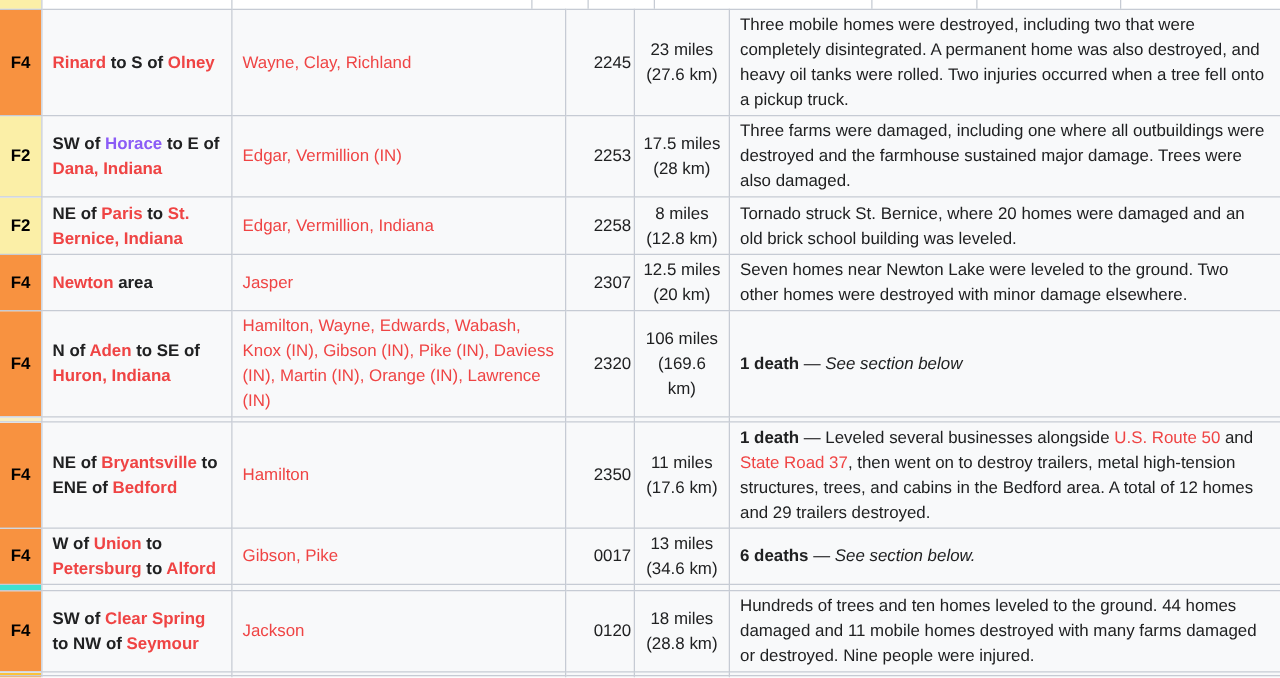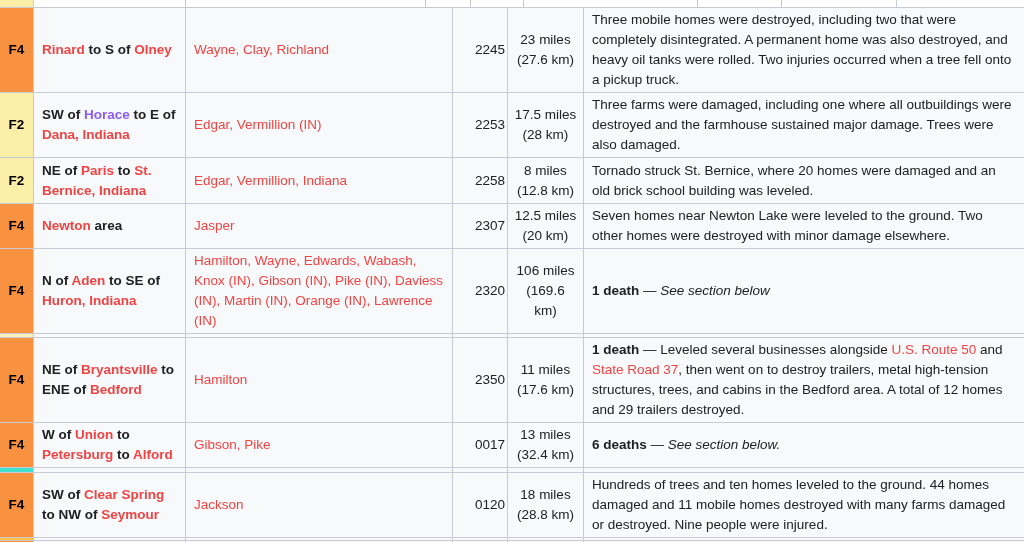--- a/index.html
+++ b/index.html
@@ -109,21 +109,21 @@
             <td class="cell-counties"><span class="lnk">Hamilton</span></td>
             <td class="cell-time">2350</td>
             <td class="cell-path"><span>11 miles</span><br><span>(17.6 km)</span></td>
             <td class="cell-summary"><span class="b">1 death</span><span> — Leveled several businesses alongside </span><span class="lnk">U.S. Route 50</span><span> and </span><span class="lnk">State Road 37</span><span>, then went on to destroy trailers, metal high-tension structures, trees, and cabins in the Bedford area. A total of 12 homes and 29 trailers destroyed.</span></td>
           </tr>
           <tr style="height: 42px;">
             <td class="cell-rating" style="background: rgb(248, 146, 64);">F4</td>
             <td class="cell-location"><span>W of </span><span class="lnk">Union</span><span> to </span><span class="lnk">Petersburg</span><span> to </span><span class="lnk">Alford</span></td>
             <td class="cell-counties"><span class="lnk">Gibson, Pike</span></td>
             <td class="cell-time">0017</td>
-            <td class="cell-path"><span>13 miles</span><br><span>(32.4 km)</span></td>
+            <td class="cell-path"><span>13 miles</span><br><span>(34.6 km)</span></td>
             <td class="cell-summary"><span class="b">6 deaths</span><span> — </span><span class="it">See section below.</span></td>
           </tr>
           <tr class="strip" style="height: 5px;">
             <td style="background: rgb(64, 224, 208);"></td>
             <td></td>
             <td></td>
             <td></td>
             <td></td>
             <td></td>
           </tr>

